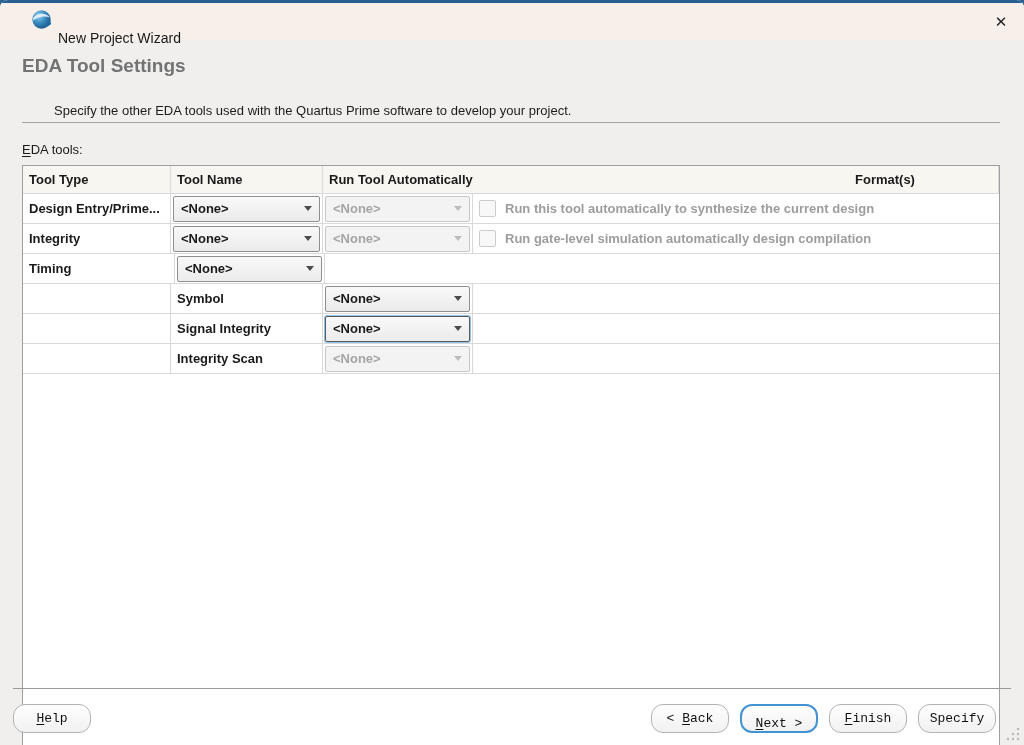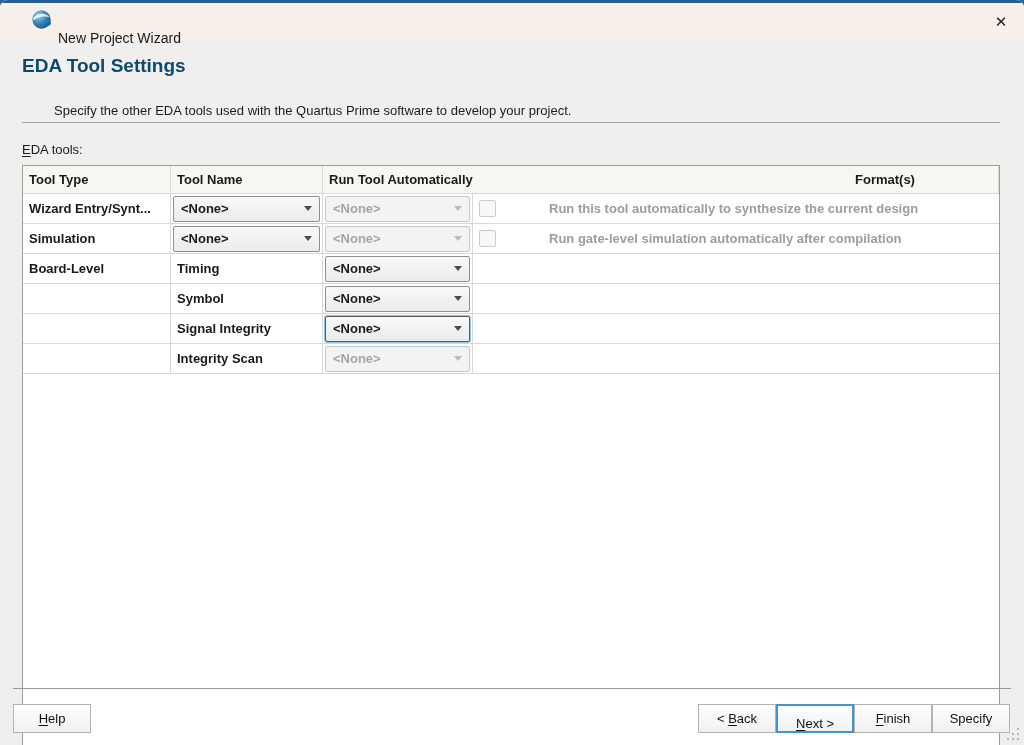--- a/index.html
+++ b/index.html
@@ -13,21 +13,21 @@
     position:absolute; left:0; top:3px; width:1024px; height:37px;
     background:#f7efe9; display:flex; align-items:center;
   }
   .logo { position:absolute; left:31px; top:6px; width:21px; height:21px; }
   .win-title { position:absolute; left:58px; top:9px; font-size:14px; color:#1a1a1a;margin-top:18px; }
   .close-btn {
     position:absolute; right:6px; top:3px; width:34px; height:32px;
     display:flex; align-items:center; justify-content:center;
     font-size:15px; color:#222; cursor:default;
   }
-  .page-title { position:absolute; left:22px; top:55px; font-size:19px; font-weight:700; color:#0c4a6e; }
+  .page-title { position:absolute; left:22px; top:55px; font-size:19px; font-weight:700; color:#737373; }
   .page-desc  { position:absolute; left:22px; top:103px; font-size:13px; color:#1c1c1c;margin-left:32px; }
   .divider-top { position:absolute; left:22px; top:122px; width:978px; height:1px; background:#a5a5a5; }
   .eda-label { position:absolute; left:22px; top:142px; font-size:13px; color:#1a1a1a; }
   .mn { text-decoration:underline; text-underline-offset:2px; }
 
   .eda-table {
     position:absolute; left:22px; top:165px; width:978px; height:645px;
     background:#ffffff; border:1px solid #9f9f9f;font-weight:bold;
   }
   .trow { display:flex; height:30px; border-bottom:1px solid #d9d9d9; background:#fff; }
@@ -48,32 +48,32 @@
     width:0; height:0; border-left:4px solid transparent; border-right:4px solid transparent;
     border-top:5px solid #4c4c4c;
   }
   .combo.disabled { border-color:#c8c8c8; background:#f3f3f3; color:#a5a5a5; }
   .combo.disabled .arr { border-top-color:#bcbcbc; }
   .combo.focused { border-color:#5a5a5a; box-shadow:0 0 0 1px #90c1e6; }
   .checkbox {
     width:17px; height:17px; border:1px solid #cccccc; background:#f8f8f8;
     border-radius:2px; margin-right:9px; flex:none;
   }
-  .gray-label { color:#9d9d9d; font-size:13px; white-space:nowrap;margin-left:44px; }
+  .gray-label { color:#9d9d9d; font-size:13px; white-space:nowrap; }
 
   .divider-bottom { position:absolute; left:13px; top:688px; width:998px; height:1px; background:#9a9a9a; }
   .btn {
     height:29px; min-width:78px; padding:0 8px;
-    background:linear-gradient(#fefefe,#f1f1f1); border:1px solid #b3b3b3; border-radius:0;
+    background:linear-gradient(#fefefe,#f1f1f1); border:1px solid #b3b3b3; border-radius:12px;
     font-size:13px; color:#111; display:flex; align-items:center; justify-content:center;
-    font-family:Liberation Sans, sans-serif; white-space:nowrap;
+    font-family:Liberation Mono, monospace; white-space:nowrap;
   }
   .btn.primary { border:2px solid #4392d4;align-items:flex-end; }
   .help-btn { position:absolute; left:13px; top:704px; }
-  .btn-row { position:absolute; right:14px; top:704px; display:flex; }
+  .btn-row { position:absolute; right:28px; top:704px; display:flex; gap:11px; }
   .resize-grip { position:absolute; right:3px; bottom:3px; }
 </style>
 </head>
 <body>
 
 <div class="window">
   <div class="top-strip"></div>
 
   <div class="titlebar">
     <svg class="logo" viewBox="0 0 24 24">
@@ -102,61 +102,60 @@
 
   <div class="eda-table">
     <div class="trow thead">
       <div class="cell c1">Tool Type</div>
       <div class="cell c2">Tool Name</div>
       <div class="cell c4">Run Tool Automatically</div>
       <div class="cell c3">Format(s)</div>
     </div>
 
     <div class="trow">
-      <div class="cell c1">Wizard Entry/Synt...</div>
+      <div class="cell c1">Design Entry/Prime...</div>
       <div class="cell c2 pad0">
         <div class="combo">
           <span>&lt;None&gt;</span>
           <span class="arr"></span>
         </div>
       </div>
       <div class="cell c3 pad0">
         <div class="combo disabled">
           <span>&lt;None&gt;</span>
           <span class="arr"></span>
         </div>
       </div>
       <div class="cell c4">
         <span class="checkbox"></span>
         <span class="gray-label">Run this tool automatically to synthesize the current design</span>
       </div>
     </div>
 
     <div class="trow">
-      <div class="cell c1">Simulation</div>
+      <div class="cell c1">Integrity</div>
       <div class="cell c2 pad0">
         <div class="combo">
           <span>&lt;None&gt;</span>
           <span class="arr"></span>
         </div>
       </div>
       <div class="cell c3 pad0">
         <div class="combo disabled">
           <span>&lt;None&gt;</span>
           <span class="arr"></span>
         </div>
       </div>
       <div class="cell c4">
         <span class="checkbox"></span>
-        <span class="gray-label">Run gate-level simulation automatically after compilation</span>
-      </div>
-    </div>
-
-    <div class="trow">
-      <div class="cell c1">Board-Level</div>
+        <span class="gray-label">Run gate-level simulation automatically design compilation</span>
+      </div>
+    </div>
+
+    <div class="trow">
       <div class="cell c2">Timing</div>
       <div class="cell c3 pad0">
         <div class="combo">
           <span>&lt;None&gt;</span>
           <span class="arr"></span>
         </div>
       </div>
       <div class="cell c4"></div>
     </div>
 

